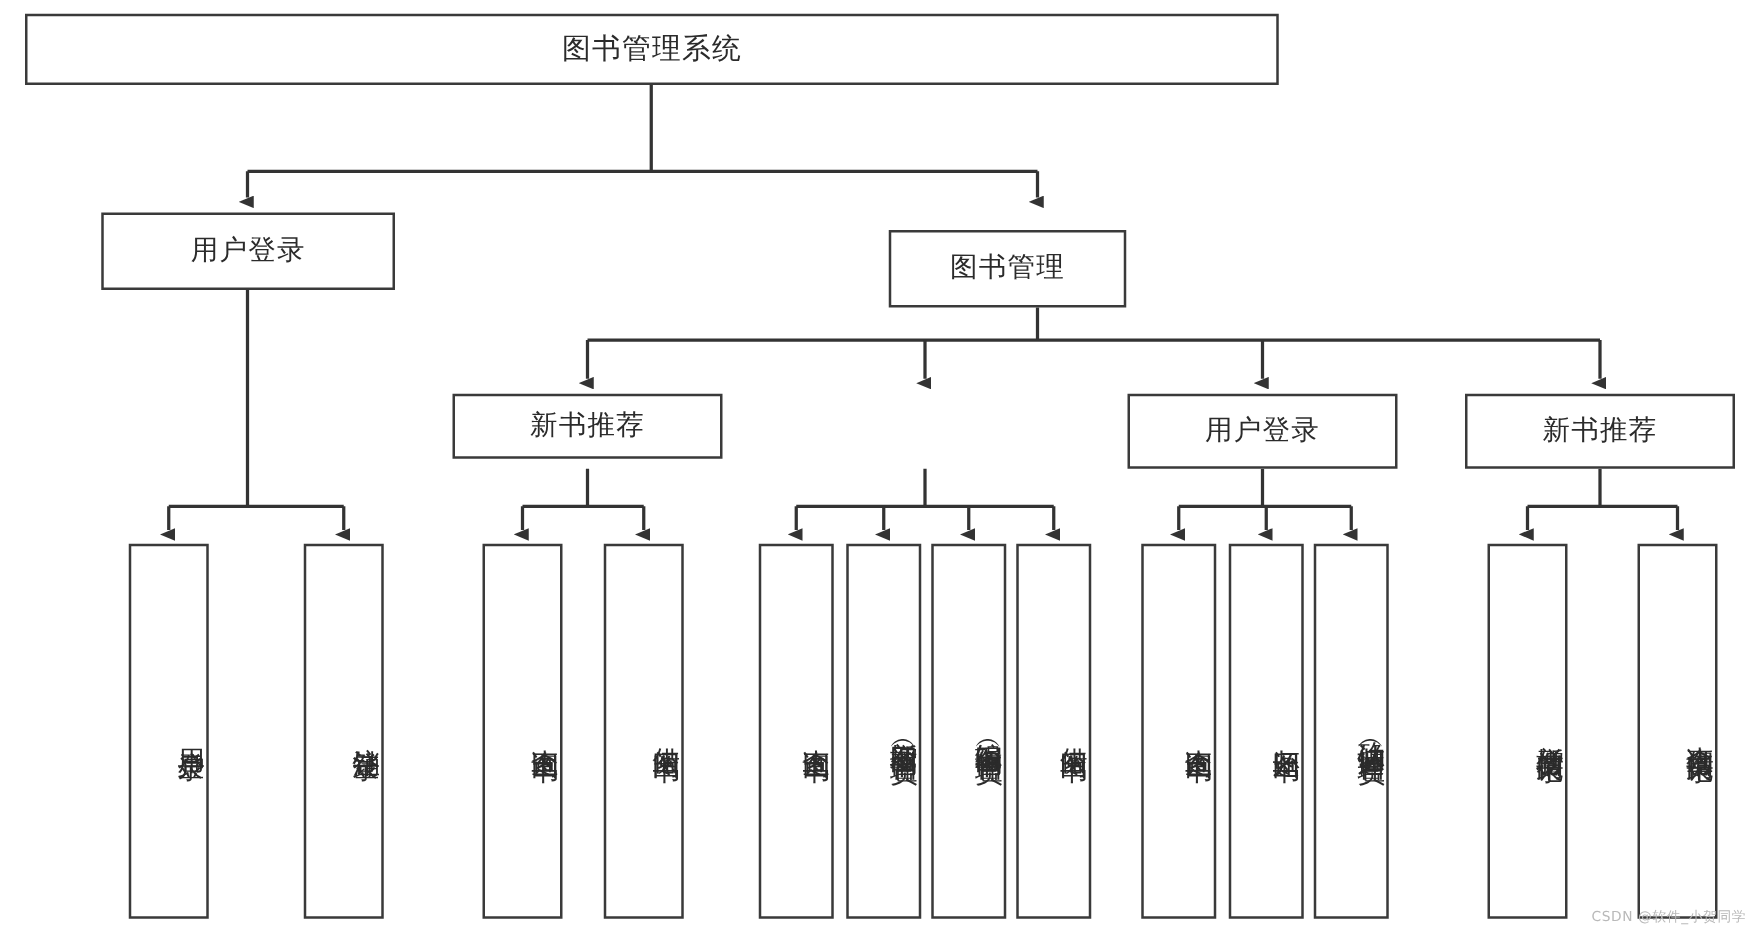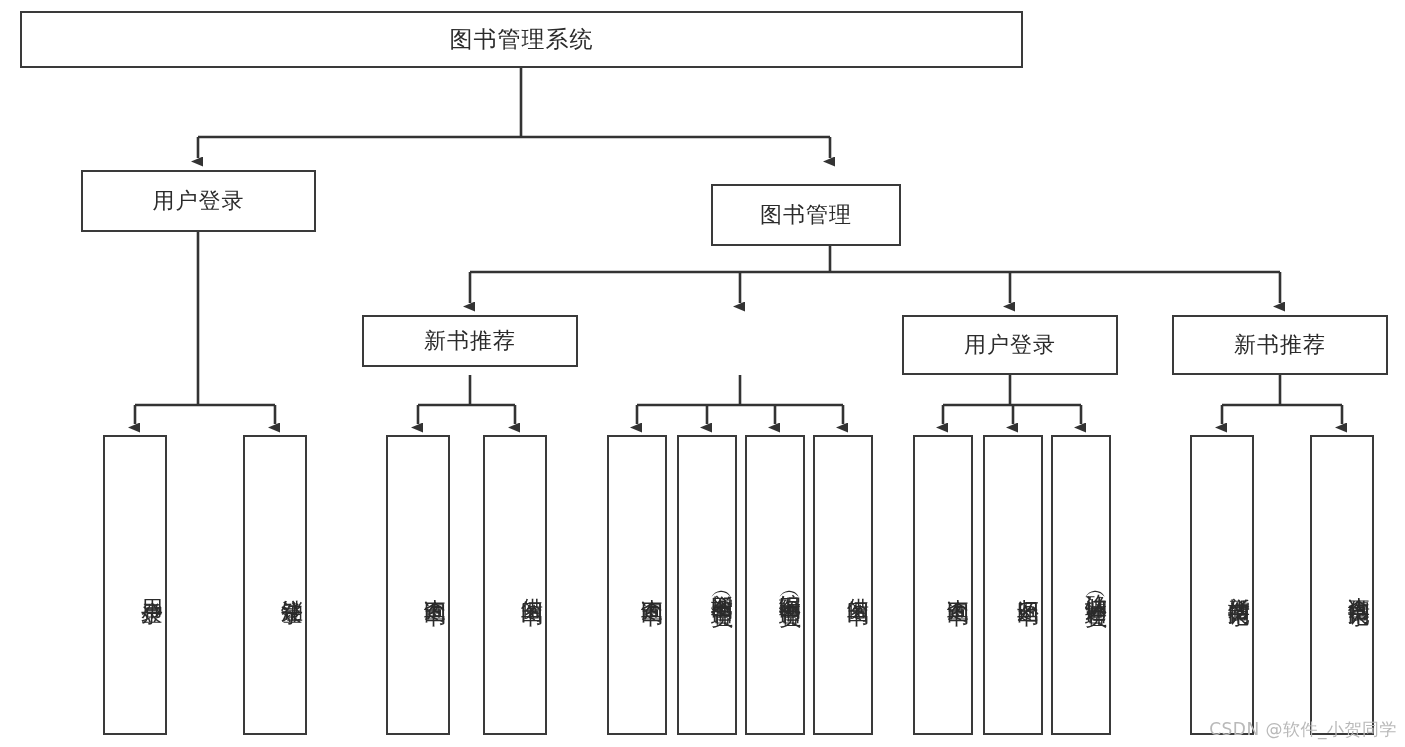--- a/index.html
+++ b/index.html
@@ -38,21 +38,21 @@
     line-height:1.18;
     letter-spacing:2px;
     padding:12px 0;
     align-items:flex-start;
     justify-content:center;
     text-align:center;
   }
   .watermark{
     position:absolute;
     right:8px;bottom:6px;
-    font-size:17px;
+    font-size:11px;
     color:#b9b9b9;
     letter-spacing:0.5px;
     z-index:3;
     white-space:nowrap;
     font-family:"DejaVu Sans","Liberation Sans",sans-serif;
   }
 </style>
 </head>
 <body style="background: rgb(255, 255, 255);">
 

